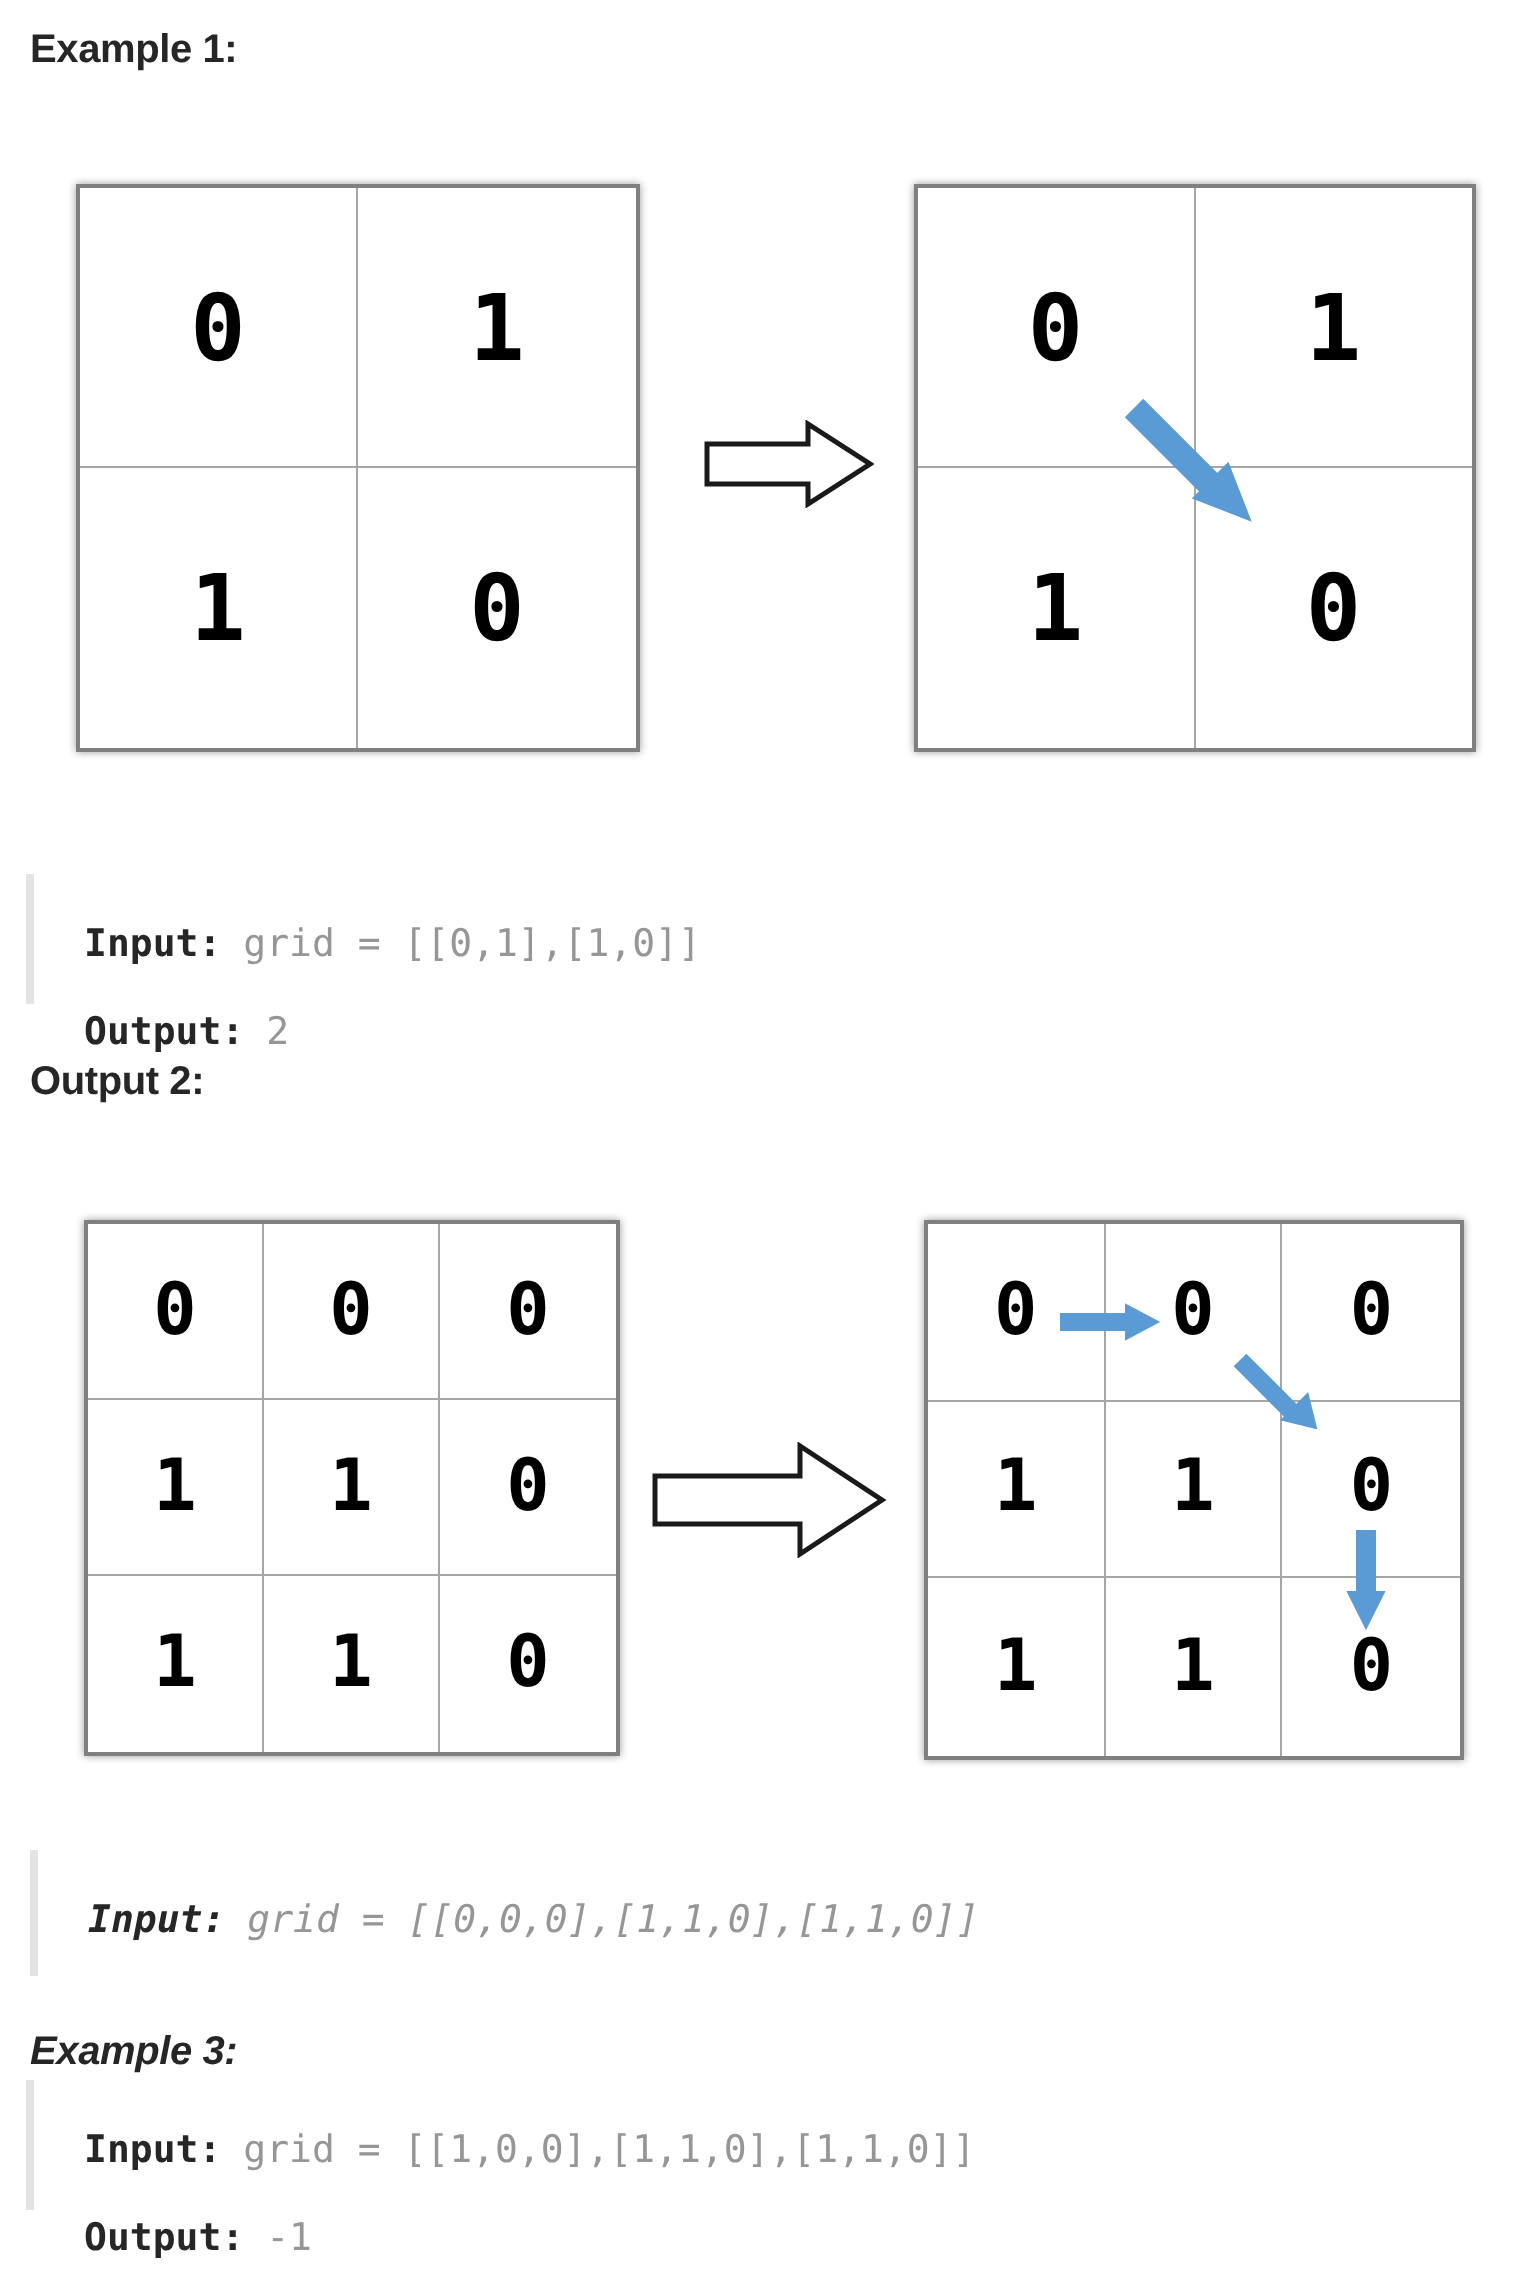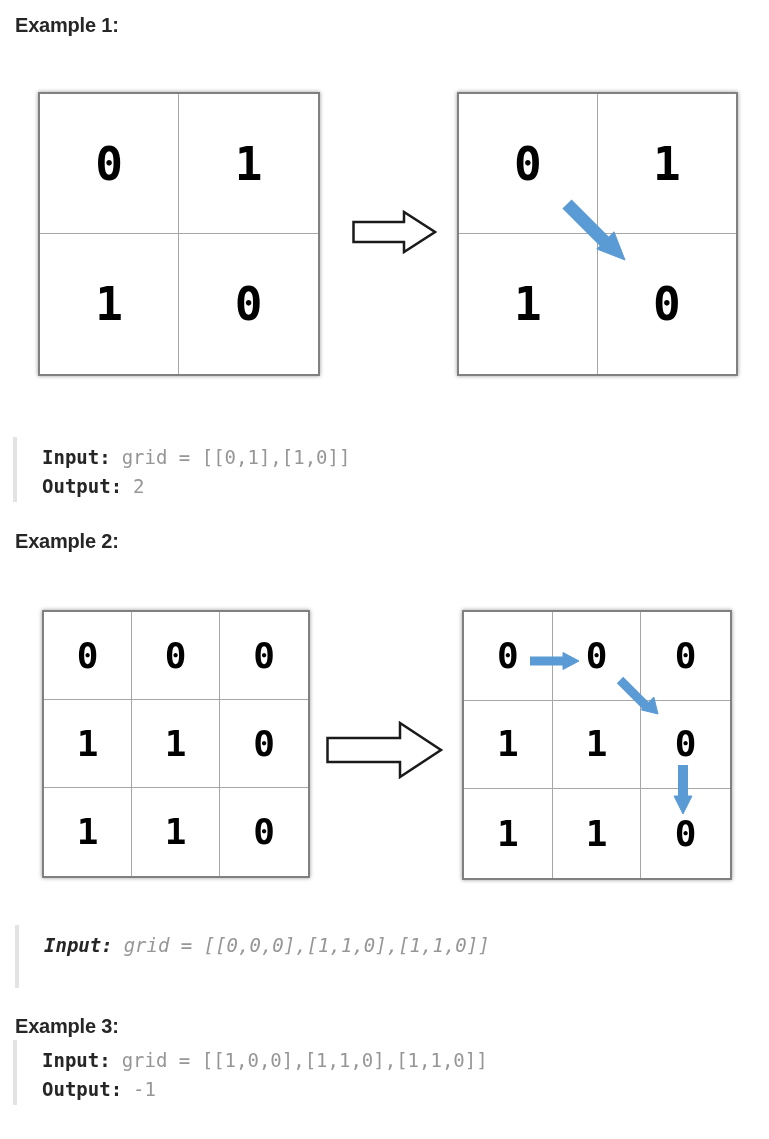--- a/index.html
+++ b/index.html
@@ -54,20 +54,21 @@
     position:absolute;
     border-left:4px solid var(--code-bar,#e3e3e3);
     padding:6px 0 6px 25px;
     box-sizing:border-box;
   }
   .code-line{
     font-family:"DejaVu Sans Mono",monospace;
     font-size:19px;
     line-height:29px;
     white-space:nowrap;
+    margin-top:15px;
   }
   .code-label{font-weight:bold;color:var(--code-label,#262626);}
   .code-value{color:var(--code-value,#969696);padding-left:11px;}
 </style>
 </head>
 <body style="background: rgb(255, 255, 255);">
 
 <div id="page">
 
   <div class="heading" style="left:15px;top:14px;">Example 1:</div>
@@ -97,21 +98,21 @@
 
   <div class="codeblock" style="left:13px;top:437px;width:720px;height:65px;">
     <div class="code-line">
       <span class="code-label">Input:</span><span class="code-value">grid = [[0,1],[1,0]]</span>
     </div>
     <div class="code-line">
       <span class="code-label">Output:</span><span class="code-value">2</span>
     </div>
   </div>
 
-  <div class="heading" style="left:15px;top:530px;">Example 2:</div>
+  <div class="heading" style="left:15px;top:530px;">Output 2:</div>
 
   <div class="grid g3" style="left: 42px; top: 610px; width: 268px; height: 268px; display: grid; grid-template-columns: repeat(3, 1fr); grid-template-rows: repeat(3, 1fr);">
       <div class="cell">0</div>
       <div class="cell">0</div>
       <div class="cell no-r">0</div>
       <div class="cell">1</div>
       <div class="cell">1</div>
       <div class="cell no-r">0</div>
       <div class="cell no-b">1</div>
       <div class="cell no-b">1</div>
@@ -144,21 +145,21 @@
     <line class="path-arrow-line" x1="221" y1="155" x2="221" y2="188" stroke-width="10"></line>
     <polygon class="path-arrow" points="221,204 212,186 230,186"></polygon>
   </svg>
 
   <div class="codeblock" style="left:15px;top:925px;width:720px;height:63px;font-style:italic;">
     <div class="code-line">
       <span class="code-label">Input:</span><span class="code-value">grid = [[0,0,0],[1,1,0],[1,1,0]]</span>
     </div>
   </div>
 
-  <div class="heading" style="left:15px;top:1015px;">Example 3:</div>
+  <div class="heading" style="left:15px;top:1015px;font-style:italic;">Example 3:</div>
 
   <div class="codeblock" style="left:13px;top:1040px;width:720px;height:65px;">
     <div class="code-line">
       <span class="code-label">Input:</span><span class="code-value">grid = [[1,0,0],[1,1,0],[1,1,0]]</span>
     </div>
     <div class="code-line">
       <span class="code-label">Output:</span><span class="code-value">-1</span>
     </div>
   </div>
 

